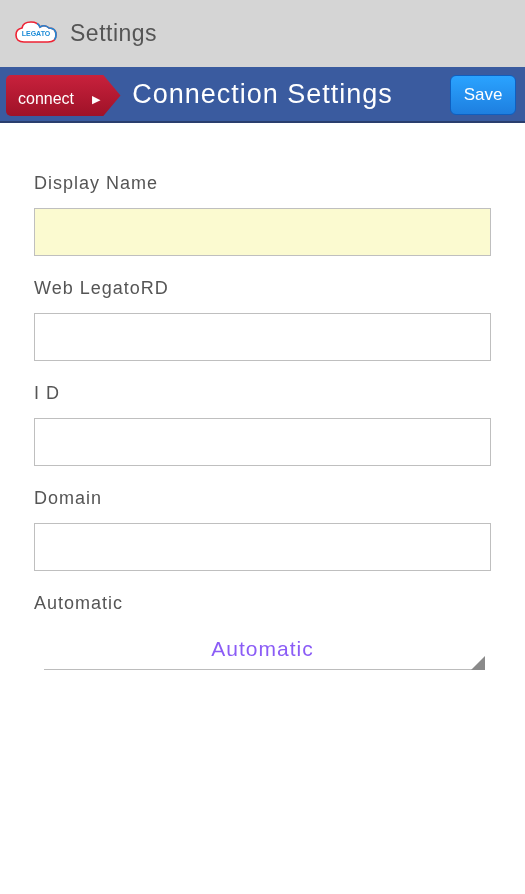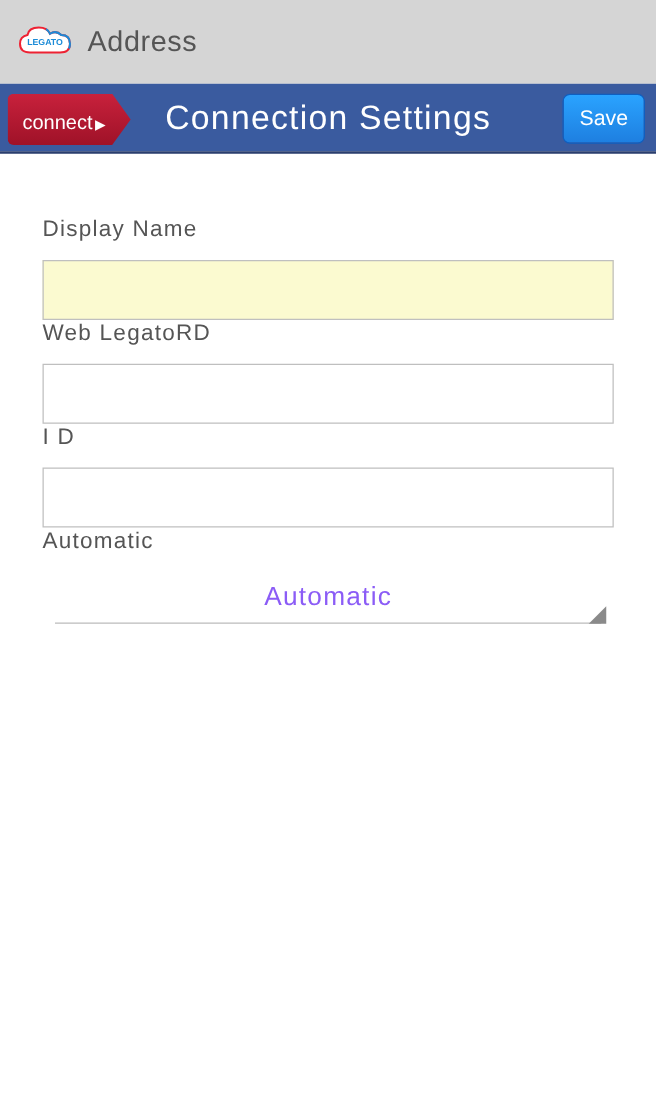--- a/index.html
+++ b/index.html
@@ -2,44 +2,44 @@
 <html><head>
 <meta charset="utf-8">
 <style>
 *{box-sizing:border-box;margin:0;padding:0}
 body{font-family:"Comic Sans MS","Segoe Script","Segoe UI",sans-serif;background:#fff;width:525px;height:894px;color:#555}
 .statusbar{background:#d5d5d5;height:67px;display:flex;align-items:center;padding:0 12px}
 .logo{display:flex;align-items:center;gap:8px}
 .logo svg{flex-shrink:0}
 .app-title{font-size:23px;letter-spacing:.5px;color:#555}
 .header{background:linear-gradient(#3a5b9f,#3a5b9f);height:56px;display:flex;align-items:center;position:relative;border-bottom:2px solid #2a3e6e}
-.connect-btn{position:absolute;left:6px;top:8px;height:41px;background:linear-gradient(#c8213c,#9f1228);border:none;color:#fff;font-family:inherit;font-size:16px;padding:7px 20px 0 12px;border-radius:5px;clip-path:polygon(0 0,85% 0,100% 50%,85% 100%,0 100%);display:flex;align-items:center;gap:2px;cursor:pointer}
+.connect-btn{position:absolute;left:6px;top:8px;height:41px;background:linear-gradient(#c8213c,#9f1228);border:none;color:#fff;font-family:inherit;font-size:16px;padding:7px 20px 0 12px;border-radius:5px;clip-path:polygon(0 0,85% 0,100% 50%,85% 100%,0 100%);display:flex;align-items:center;gap:18px;cursor:pointer}
 .connect-btn .chev{font-size:11px}
 .page-title{flex:1;text-align:center;color:#fff;font-size:27px;letter-spacing:1px}
 .save-btn{position:absolute;right:9px;top:8px;height:40px;width:66px;background:linear-gradient(#2aa3ff,#1e7fe0);border:1px solid #0f5fc0;border-radius:6px;color:#fff;font-family:inherit;font-size:17px;cursor:pointer}
 .form{padding:50px 34px 0}
-.field{}
+.field{margin-bottom:22px}
 .field-label{font-size:18px;color:#555;letter-spacing:1px;margin-bottom:14px;display:block}
 .field-input{width:100%;height:48px;border:1px solid #bfbfbf;font-family:inherit;font-size:18px;padding:0 10px;background:#fff}
 .field-input.hl{background:#fbfad0}
 .picker{position:relative;height:42px;border-bottom:1px solid #bcbcbc;display:flex;align-items:center;justify-content:center;margin:0 10px}
 .picker-val{color:#8b5cf6;font-size:21px;letter-spacing:1px}
 .picker-caret{position:absolute;right:-4px;bottom:-1px;width:0;height:0;border-left:14px solid transparent;border-bottom:14px solid #8a8a8a}
 </style>
 </head>
 <body>
 
 <div class="statusbar">
   <div class="logo">
     <svg width="50" height="32" viewBox="0 0 50 32">
       <path d="M12 24 Q4 24 4 17 Q4 11 10 10 Q11 4 19 4 Q26 4 28 9 Q33 6 37 10 Q44 10 44 17 Q44 24 36 24 Z" fill="#fff" stroke="#e23" stroke-width="1.6"></path>
       <path d="M12 24 Q4 24 4 17 Q4 11 10 10 Q11 4 19 4 Q26 4 28 9 Q33 6 37 10 Q44 10 44 17 Q44 24 36 24 Z" fill="none" stroke="#1b8bd7" stroke-width="1.6" stroke-dasharray="30 100" stroke-dashoffset="-40"></path>
       <text x="24" y="18" text-anchor="middle" font-size="7" font-family="Arial" font-weight="bold" fill="#1b8bd7">LEGATO</text>
     </svg>
-    <span class="app-title">Address</span>
+    <span class="app-title">Settings</span>
   </div>
 </div>
 
 <div class="header">
   <button class="connect-btn">
     <span>connect</span>
     <span class="chev">▶</span>
   </button>
   <div class="page-title">Connection Settings</div>
   <button class="save-btn">Save</button>
@@ -56,20 +56,24 @@
     <label class="field-label">Web LegatoRD</label>
     <input class="field-input" type="text" value="" style="">
   </div>
 
   <div class="field">
     <label class="field-label">I D</label>
     <input class="field-input" type="text" value="" style="">
   </div>
 
 
+  <div class="field">
+    <label class="field-label">Domain</label>
+    <input class="field-input" type="text" value="" style="">
+  </div>
 
   <div class="field">
     <label class="field-label">Automatic</label>
     <div class="picker">
       <span class="picker-val">Automatic</span>
       <span class="picker-caret"></span>
     </div>
   </div>
 
 </div>

